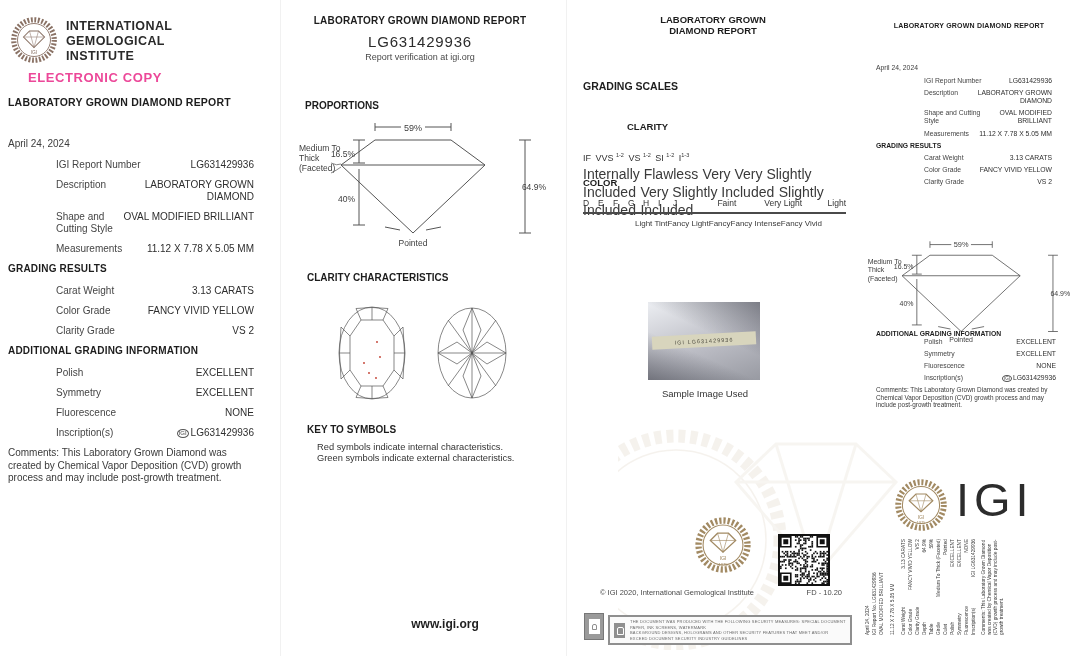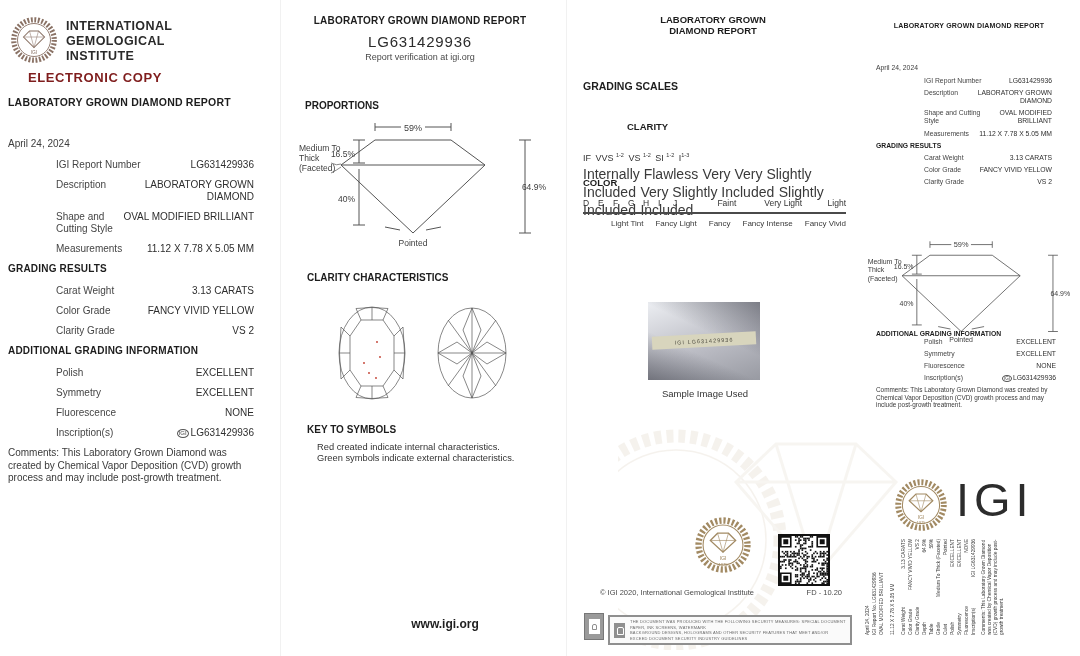--- a/index.html
+++ b/index.html
@@ -52,21 +52,21 @@
   .cl-codes .c { font-size:9px; color:#333; }
   .cl-codes sup { font-size:5.5px; }
   .cl-wrap { position:absolute; left:5px; top:147px; width:263px; }
   .cl-wrap .c0{width:19%;} .cl-wrap .c1{width:21%;} .cl-wrap .c2{width:25%;} .cl-wrap .c3{width:19%;} .cl-wrap .c4{width:16%;}
   .cl-wrap .nm { font-size:14px; line-height:9px; color:#3a3a3a; }
   .p3-co { position:absolute; left:5px; top:177px; font-size:9.5px; }
   .co-wrap { position:absolute; left:5px; top:198px; width:263px; }
   .co-top { display:flex; align-items:flex-end; font-size:8.5px; color:#333; }
   .co-top .lt { width:15px; } .co-top .wd { text-align:right; }
   .co-top .w1{flex:1.1;} .co-top .w2f{flex:1.5;} .co-top .w3{flex:1;}
-  .co-bot { display:flex; justify-content:space-between; font-size:8px; color:#3a3a3a;padding-left:28px; }
+  .co-bot { display:flex; justify-content:center; font-size:8px; color:#3a3a3a;padding-left:28px; }
   .sample { position:absolute; left:70px; top:302px; width:112px; height:78px;
     background: linear-gradient(205deg, rgba(55,57,68,.55), rgba(55,57,68,0) 42%),
                 linear-gradient(24deg, rgba(48,50,60,.5), rgba(48,50,60,0) 38%),
                 linear-gradient(160deg,#eceef2 0%, #bcbdc5 55%, #989aa2 100%); }
   .sample .tag { position:absolute; left:4px; right:4px; top:32px; height:13px; background:#d8d5bd;
     transform:rotate(-3deg); display:flex; align-items:center; justify-content:center;
     font-size:5.5px; letter-spacing:1px; color:#4e4c40; }
   .sample-cap { position:absolute; left:52px; top:388px; width:150px; text-align:center; font-size:9.5px; color:#333; }
   .wm { position:absolute; left:40px; top:390px; width:290px; height:260px; pointer-events:none; }
   .p3-seal { position:absolute; left:116px; top:516px; width:58px; height:58px; color:#a28a63; }
@@ -118,21 +118,21 @@
       <circle cx="32" cy="32" r="22" fill="none" stroke="currentColor" stroke-width="1.2"></circle>
       <path d="M18 28 L26 20 L38 20 L46 28 L32 42 Z" fill="none" stroke="currentColor" stroke-width="1.4"></path>
       <path d="M18 28 L46 28 M26 20 L32 42 M38 20 L32 42" stroke="currentColor" stroke-width="0.7" fill="none"></path>
       <text x="32" y="50" font-size="6.5" text-anchor="middle" fill="currentColor">IGI</text>
     </svg>
     <div class="p1-brand">
       <div>INTERNATIONAL</div>
       <div>GEMOLOGICAL</div>
       <div>INSTITUTE</div>
     </div>
-    <div class="p1-copy" style="color:#7f1d1d">ELECTRONIC COPY</div>
+    <div class="p1-copy" style="color:#ec4899">ELECTRONIC COPY</div>
     <div class="p1-title">LABORATORY GROWN DIAMOND REPORT</div>
 
     <div class="p1-body">
       <div style="margin-bottom:9px">April 24, 2024</div>
       <div class="row">
         <span class="lbl">IGI Report Number</span>
         <span class="val nowrap">LG631429936</span>
       </div>
       <div class="row">
         <span class="lbl">Description</span>
@@ -235,21 +235,21 @@
       <g stroke="#555" stroke-width="0.7" fill="none">
         <ellipse cx="152" cy="59" rx="34" ry="45"></ellipse>
         <path d="M118 59 L186 59 M152 14 L152 104 M128 26 L176 92 M176 26 L128 92"></path>
         <path d="M118 59 L137 48 L152 59 L137 70 Z M186 59 L167 48 L152 59 L167 70 Z"></path>
         <path d="M152 14 L143 36 L152 59 L161 36 Z M152 104 L143 82 L152 59 L161 82 Z"></path>
       </g>
     </svg>
 
     <div class="p2-key-h hdr">KEY TO SYMBOLS</div>
     <div class="p2-key">
-      <div>Red created indicate internal characteristics.</div>
+      <div>Red symbols indicate internal characteristics.</div>
       <div>Green symbols indicate external characteristics.</div>
     </div>
 
     <div class="p2-web">www.igi.org</div>
   </div>
 
   <div class="p3">
     <div class="p3-title">
       <div>LABORATORY GROWN</div>
       <div>DIAMOND REPORT</div>

